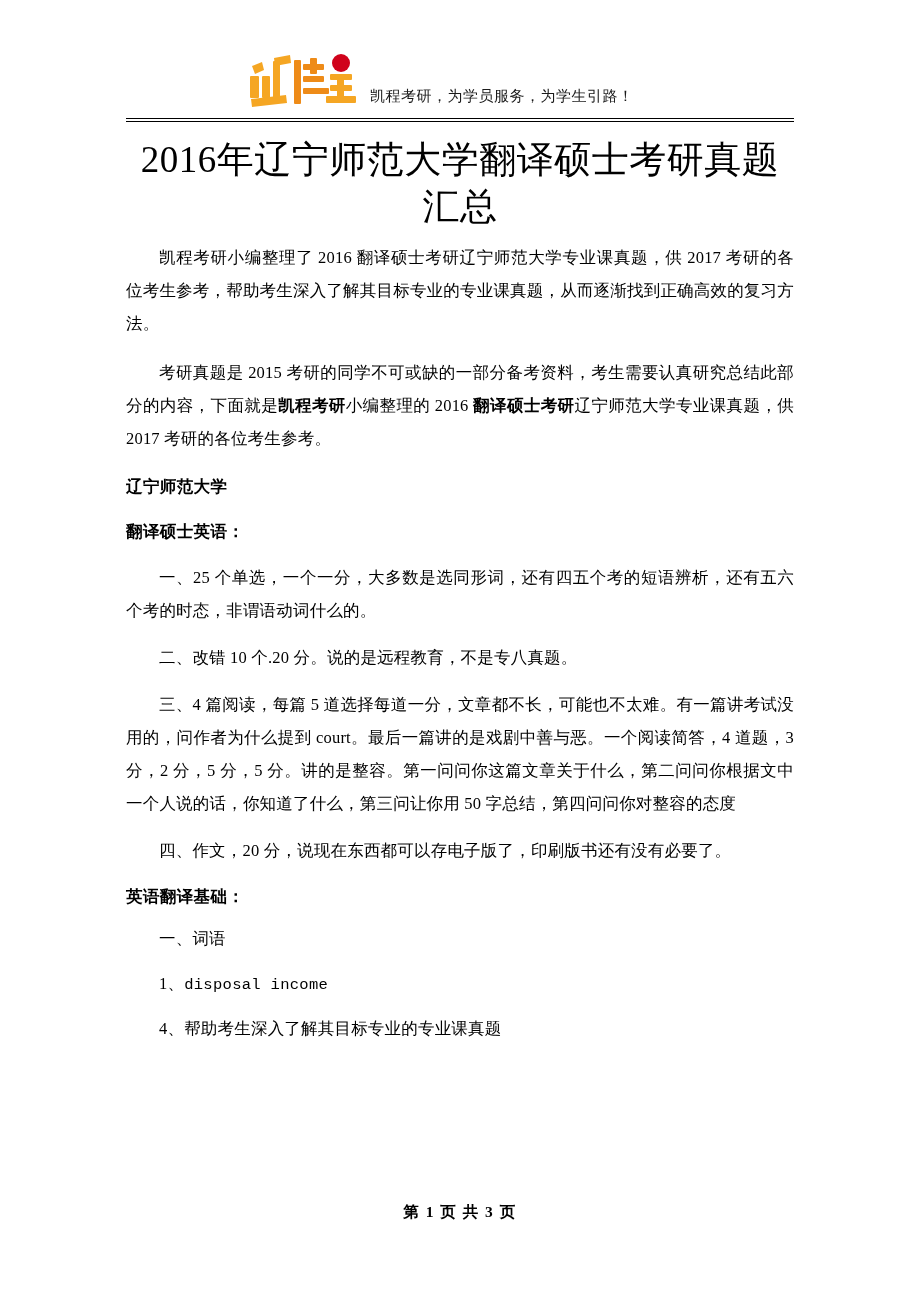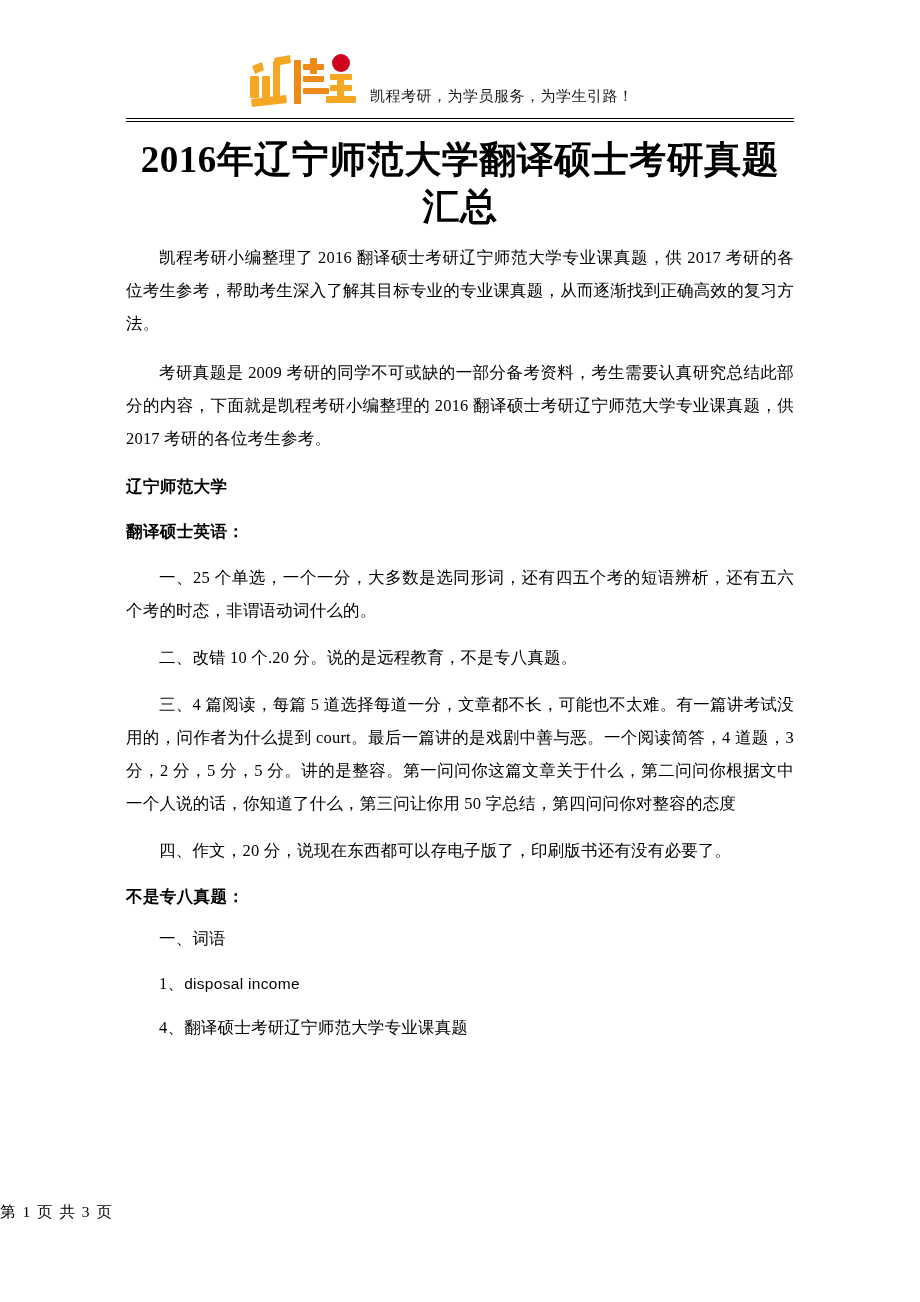--- a/index.html
+++ b/index.html
@@ -68,21 +68,21 @@
     top: 121px;
     border-top: 1px solid #000000;
     height: 0;
   }
 
   
   .doc-title {
     margin: 26px 0 0 0;
     font-family: "Liberation Serif", "DejaVu Serif", serif;
     font-size: 37px;
-    font-weight: bold;
+    font-weight: normal;
     line-height: 1.28;
     text-align: center;
     letter-spacing: 0.5px;
   }
 
   
   .content {
     margin-top: 10px;
   }
   p.para {
@@ -115,34 +115,34 @@
   }
 
   p.listitem {
     margin: 0 0 20px 0;
     font-size: 16.5px;
     line-height: 1.5;
     text-indent: 2em;
     letter-spacing: 0.2px;
   }
   .mono {
-    font-family: Liberation Sans, sans-serif;
+    font-family: Liberation Mono, monospace;
     font-size: 15.5px;
     letter-spacing: 0.3px;
   }
-  b.strong { font-weight: normal; }
+  b.strong { font-weight: bold; }
 
   
   .footer {
     position: absolute;
     left: 0; right: 0;
     top: 1202px;
-    text-align: left;
+    text-align: center;
     font-size: 15.5px;
-    font-weight: normal;
+    font-weight: bold;
     letter-spacing: 1.5px;
   }
 </style>
 </head>
 <body>
 
 <div class="page">
 
   <div class="header">
     <div class="logo">
@@ -176,39 +176,39 @@
   </div>
   <div class="header-rule"></div>
   <div class="header-rule-thin"></div>
 
   <h1 class="doc-title">2016年辽宁师范大学翻译硕士考研真题汇总</h1>
 
   <div class="content">
 
     <p class="para">凯程考研小编整理了 2016 翻译硕士考研辽宁师范大学专业课真题，供 2017 考研的各位考生参考，帮助考生深入了解其目标专业的专业课真题，从而逐渐找到正确高效的复习方法。</p>
 
-    <p class="para"><span>考研真题是 2009 考研的同学不可或缺的一部分备考资料，考生需要认真研究总结此部分的内容，下面就是</span><b class="strong">凯程考研</b><span>小编整理的 2016 </span><b class="strong">翻译硕士考研</b><span>辽宁师范大学专业课真题，供 2017 考研的各位考生参考。</span></p>
+    <p class="para"><span>考研真题是 2015 考研的同学不可或缺的一部分备考资料，考生需要认真研究总结此部分的内容，下面就是</span><b class="strong">凯程考研</b><span>小编整理的 2016 </span><b class="strong">翻译硕士考研</b><span>辽宁师范大学专业课真题，供 2017 考研的各位考生参考。</span></p>
 
     <p class="heading">辽宁师范大学</p>
 
     <p class="heading">翻译硕士英语：</p>
 
     <p class="item">一、25 个单选，一个一分，大多数是选同形词，还有四五个考的短语辨析，还有五六个考的时态，非谓语动词什么的。</p>
     <p class="item">二、改错 10 个.20 分。说的是远程教育，不是专八真题。</p>
     <p class="item">三、4 篇阅读，每篇 5 道选择每道一分，文章都不长，可能也不太难。有一篇讲考试没用的，问作者为什么提到 court。最后一篇讲的是戏剧中善与恶。一个阅读简答，4 道题，3 分，2 分，5 分，5 分。讲的是整容。第一问问你这篇文章关于什么，第二问问你根据文中一个人说的话，你知道了什么，第三问让你用 50 字总结，第四问问你对整容的态度</p>
     <p class="item">四、作文，20 分，说现在东西都可以存电子版了，印刷版书还有没有必要了。</p>
 
-    <p class="heading">不是专八真题：</p>
+    <p class="heading">英语翻译基础：</p>
 
     <p class="listitem">一、词语</p>
 
     <p class="listitem"><span>1、</span><span class="mono">disposal income</span></p>
 
 
 
-    <p class="listitem"><span>4、</span><span>翻译硕士考研辽宁师范大学专业课真题</span></p>
+    <p class="listitem"><span>4、</span><span>帮助考生深入了解其目标专业的专业课真题</span></p>
 
 
   </div>
 
   <div class="footer">第 1 页 共 3 页</div>
 
 </div>
 
 </body></html>

